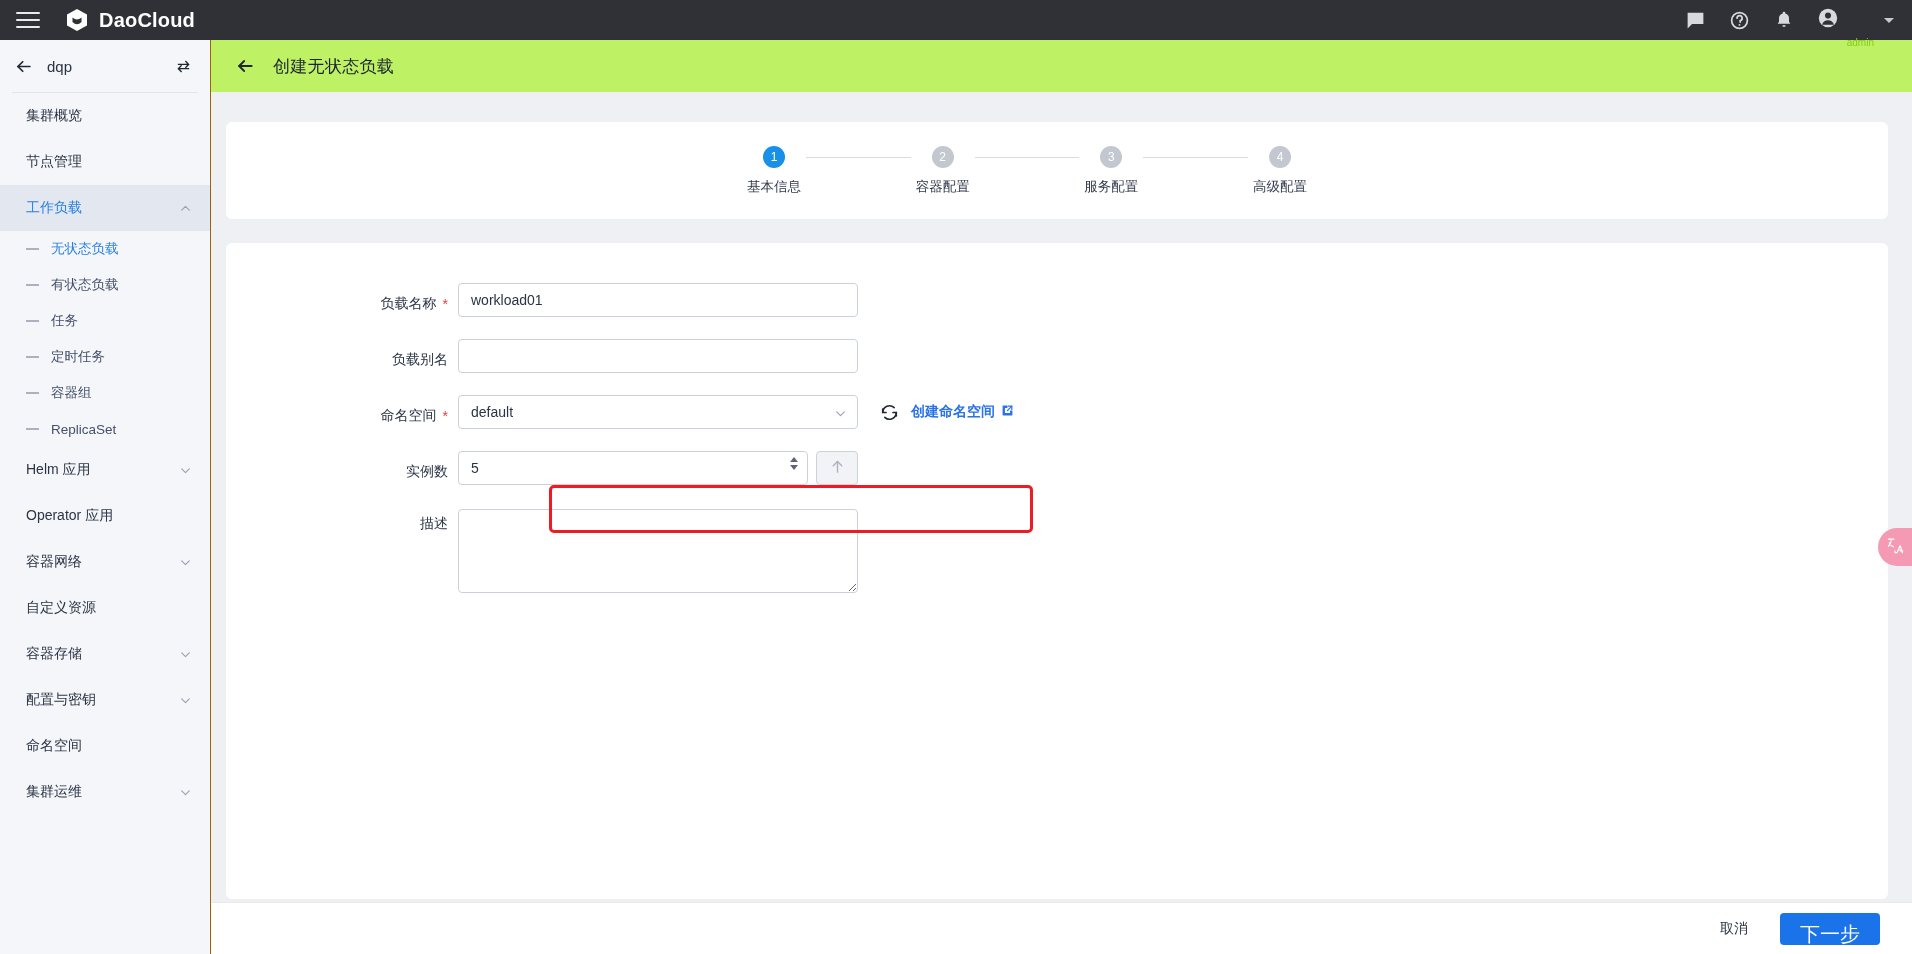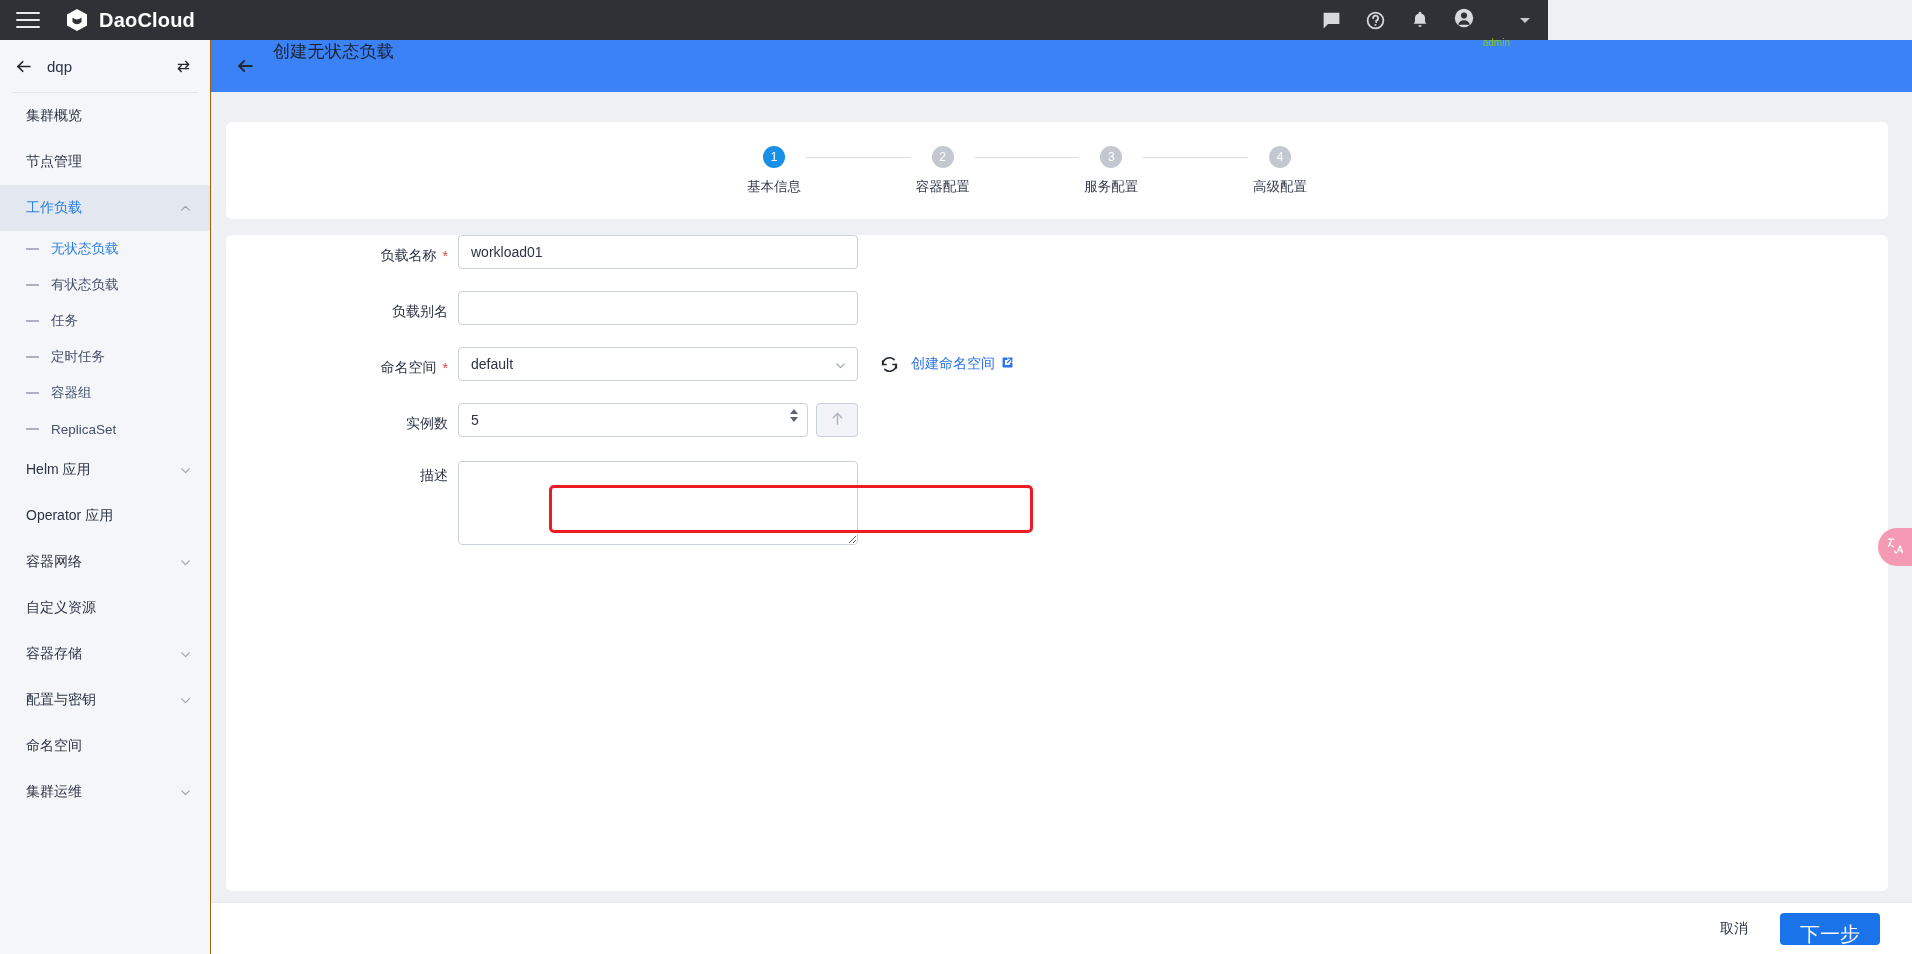--- a/index.html
+++ b/index.html
@@ -7,21 +7,21 @@
     margin: 0; padding: 0;
     width: 1912px; height: 954px;
     overflow: hidden;
     font-family: "Liberation Sans", "DejaVu Sans", sans-serif;
     background: #eef0f4;
   }
 
   
   .topbar {
     position: absolute; top: 0; left: 0;
-    width: 1548px; height: 40px;
+    width: 1912px; height: 40px;
     background: #2f3137;
     display: flex; align-items: center;
     color: #fff;
     z-index: 30;
   }
   .hamburger {
     width: 24px; height: 16px;
     margin-left: 16px; margin-right: 24px;
     display: flex; flex-direction: column; justify-content: space-between;
     cursor: pointer;
@@ -69,40 +69,40 @@
     color: #44506a; cursor: pointer;
   }
   .sb-sub .dash { width: 13px; height: 1.5px; background:#aab2c0; margin-right: 12px; flex:none; }
   .sb-sub.current { color:#2a7fe0; }
   .sb-sub.current .dash { background:#aab2c0; }
 
   
   .page-head {
     position: absolute; top: 40px; left: 211px;
     width: 1701px; height: 52px;
-    background: #3b82f6;
-    display: flex; 
+    background: #bef264;
+    display: flex; align-items: center;
     padding-left: 24px;
   }
   .ph-back { cursor:pointer; display:flex; align-items:center; color:#1f2733; }
   .ph-title { font-size: 17px; color: #1b2330; margin-left: 18px; letter-spacing:.3px; }
 
   
   .main {
     position: absolute; top: 92px; left: 211px;
     width: 1701px; height: 810px;
     background: #eef0f4;
     overflow: hidden;
   }
   .card {
     background:#fff; border-radius: 6px;
     margin: 30px 24px 0 15px;
   }
   .card.steps { height: 97px; display:flex; align-items:center; justify-content:center; }
-  .card.form  { margin-top: 16px; height: 656px; }
+  .card.form  { margin-top: 24px; height: 656px; padding-top: 40px; }
 
   
   .stepper { display:flex; align-items:flex-start; width: 570px; margin-left: -60px; }
   .step { display:flex; flex-direction:column; align-items:center; width: 64px; flex:none; }
   .step .bub {
     width: 22px; height: 22px; border-radius: 50%;
     background:#c3c8d0; color:#fff; font-size: 12px;
     display:flex; align-items:center; justify-content:center;
   }
   .step.on .bub { background:#1890e8; }
@@ -124,21 +124,21 @@
     border: 1px solid #ccd2dc; border-radius: 4px;
     background:#fff; font-size: 14px; color: #2b3445;
     padding: 0 12px; outline: none;
     font-family: "Liberation Sans", sans-serif;
   }
   .inp::placeholder { color:#b3bac5; }
   .select-wrap { position: relative; width: 400px; border-radius: 17px; }
   .select-wrap .chevd { position:absolute; right: 11px; top: 11px; color:#9aa3b2; pointer-events:none; }
   .ns-extra { display:flex; align-items:center; gap: 12px; margin-left: 22px; }
   .refresh-btn { cursor:pointer; color:#2b3445; display:flex; }
-  .ns-link { color:#2a72e8; font-size: 14px; cursor:pointer; display:flex; align-items:center; gap: 6px; }
+  .ns-link { color:#2a72e8; font-size: 14px; cursor:pointer; display:flex; align-items:center; gap: 6px; font-weight: bold; }
 
   
   .hl-box {
     position: absolute; left: 338px; top: 393px;
     width: 484px; height: 48px;
     border: 3px solid #ed1c24; border-radius: 5px;
     pointer-events: none; z-index: 5;
   }
   .num-wrap { position: relative; width: 350px; }
   .num-wrap .spin {

